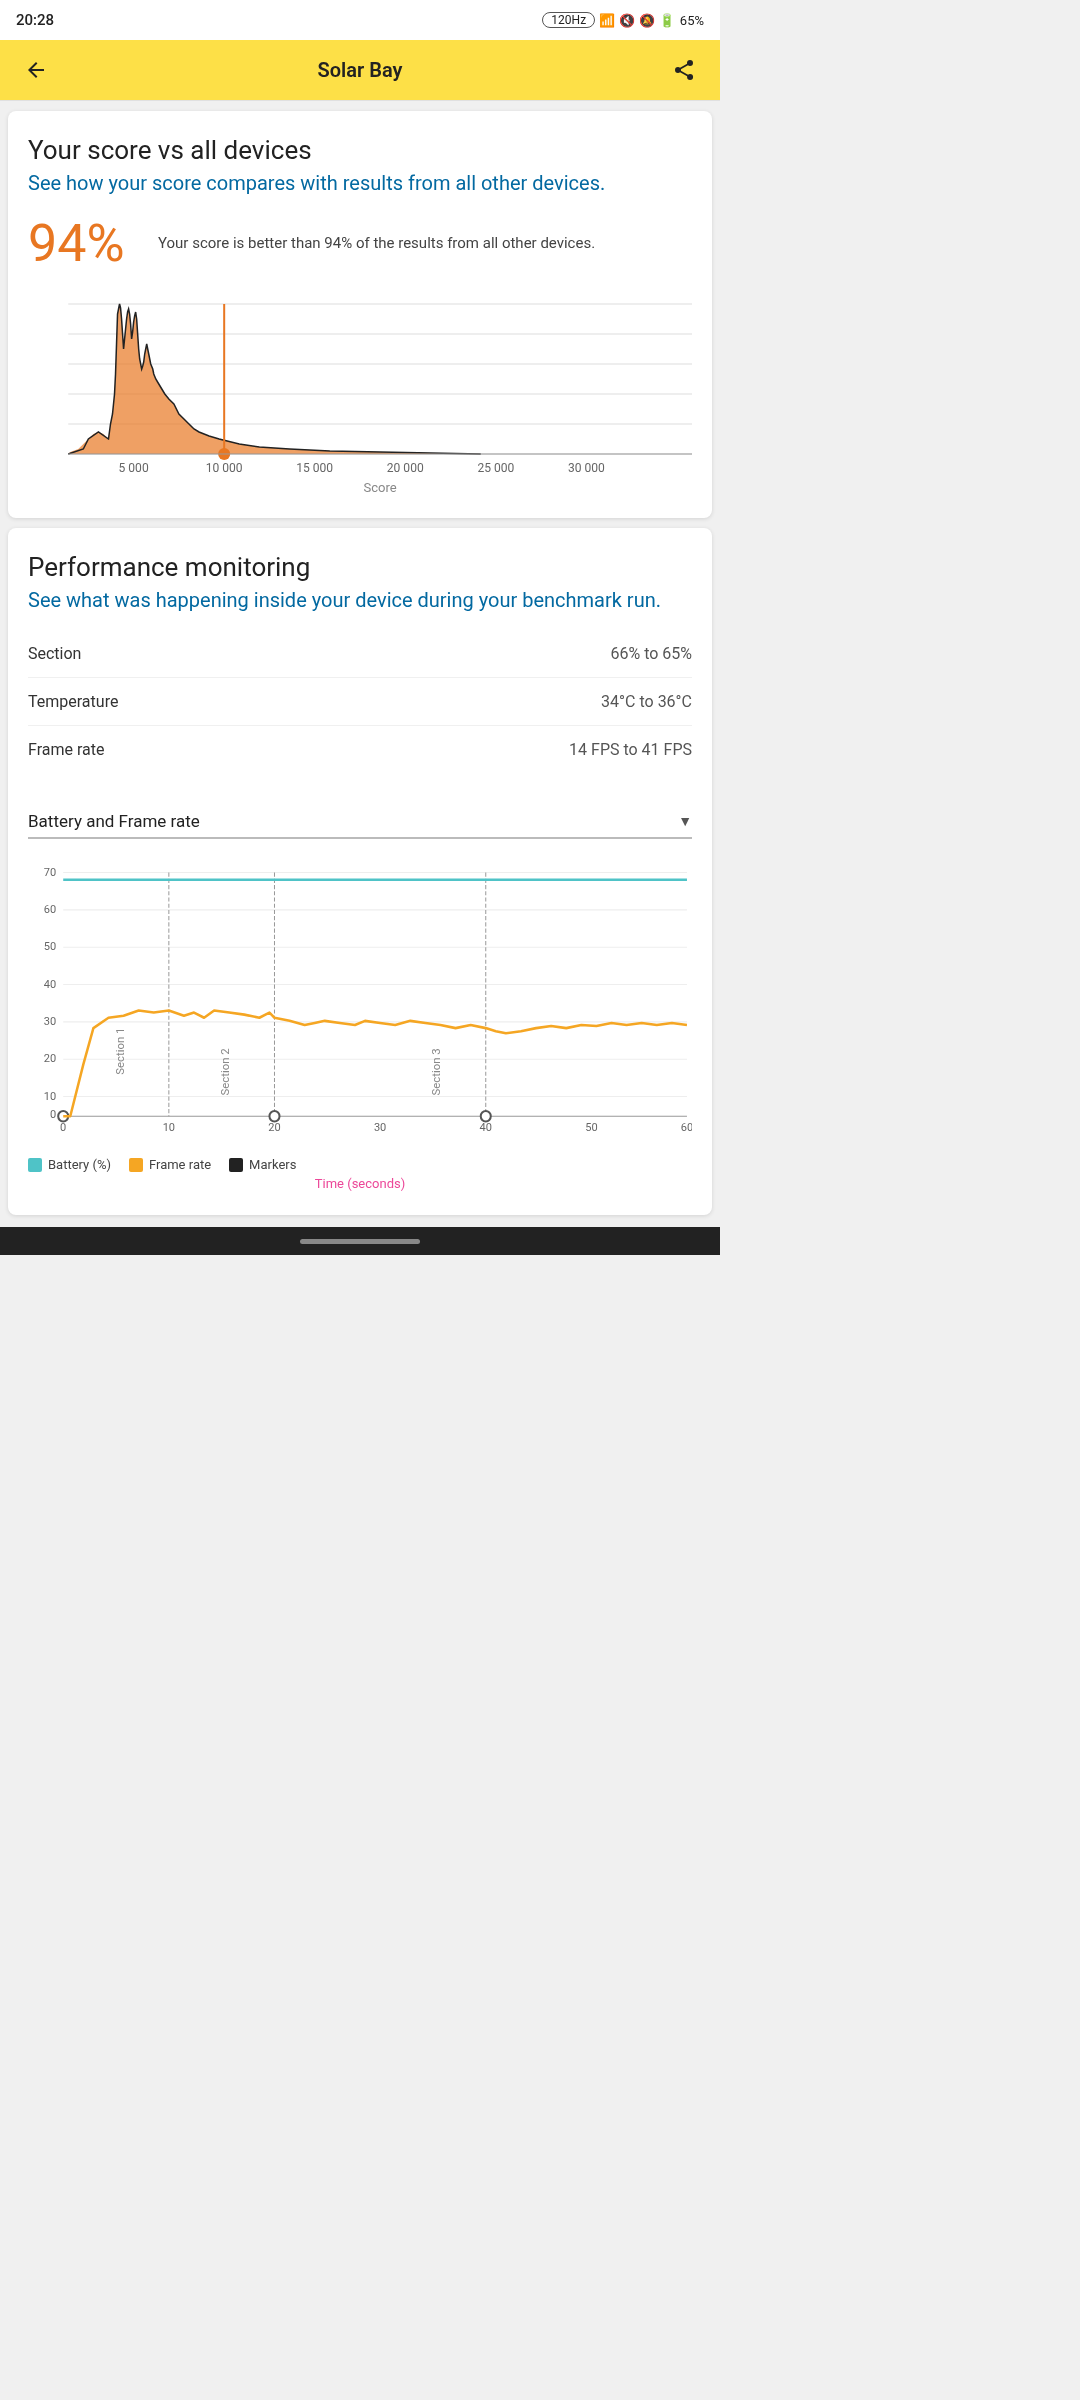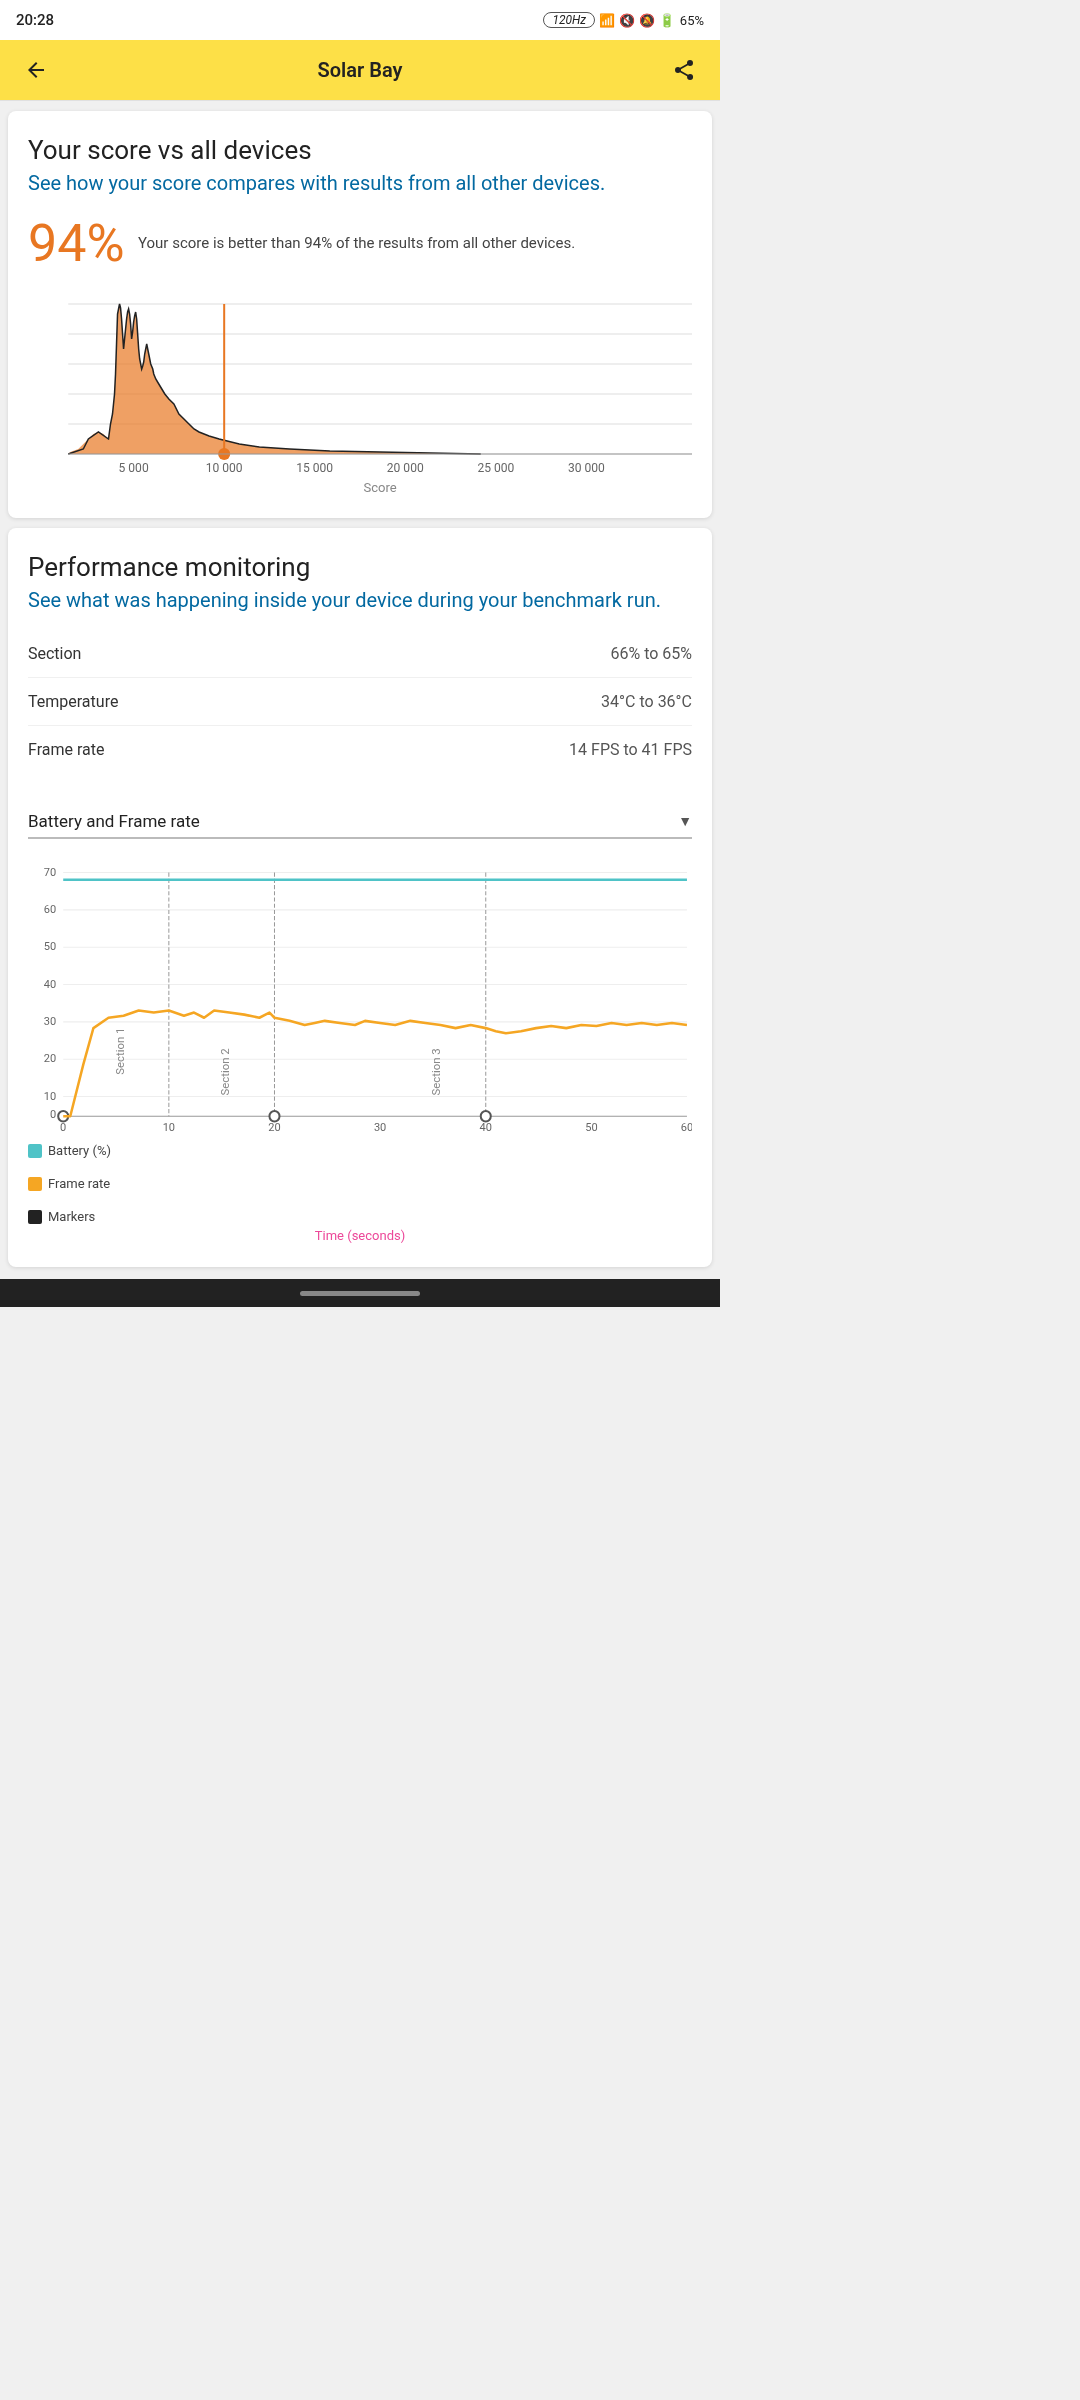--- a/index.html
+++ b/index.html
@@ -75,20 +75,21 @@
     .section-subtitle {
       font-size: 20px;
       color: #0369a1;
       margin-bottom: 18px;
     }
 
     
     .score-row {
       display: flex;
       align-items: center;
+      gap: 20px;
       margin-bottom: 20px;
     }
     .score-pct {
       font-size: 52px;
       font-weight: 400;
       color: #E87722;
       min-width: 110px;
     }
     .score-desc {
       font-size: 15px;
@@ -148,25 +149,24 @@
       margin-top: 8px;
     }
     .line-chart-svg {
       width: 100%;
       height: 100%;
     }
 
     
     .legend {
       display: flex;
-      justify-content: center;
+      justify-content: flex-start;
       gap: 18px;
-      margin-top: 6px;
+      margin-top: 20px;
       flex-wrap: wrap;
-      flex-direction: column;
     }
     .legend-item {
       display: flex;
       align-items: center;
       gap: 6px;
       font-size: 13px;
       color: #444;
     }
     .legend-dot {
       width: 14px;
@@ -195,21 +195,21 @@
       background: #888;
       border-radius: 3px;
     }
   </style>
 </head>
 <body>
 
 <div class="status-bar">
   <span class="status-time">20:28</span>
   <div class="status-icons">
-    <span style="font-size:12px;border:1px solid #555;padding:0 8px;border-radius:8px;font-style:italic;">120<br style="display:none">Hz</span>
+    <span style="font-size:12px;border:1px solid #555;padding:0 8px;border-radius:8px;">120<br style="display:none">Hz</span>
     <span>📶</span>
     <span style="font-size:13px;">🔇</span>
     <span style="font-size:13px;">🔕</span>
     <span>🔋</span>
     <span>65%</span>
   </div>
 </div>
 
 <div class="app-bar">
   <div class="icon-btn">

